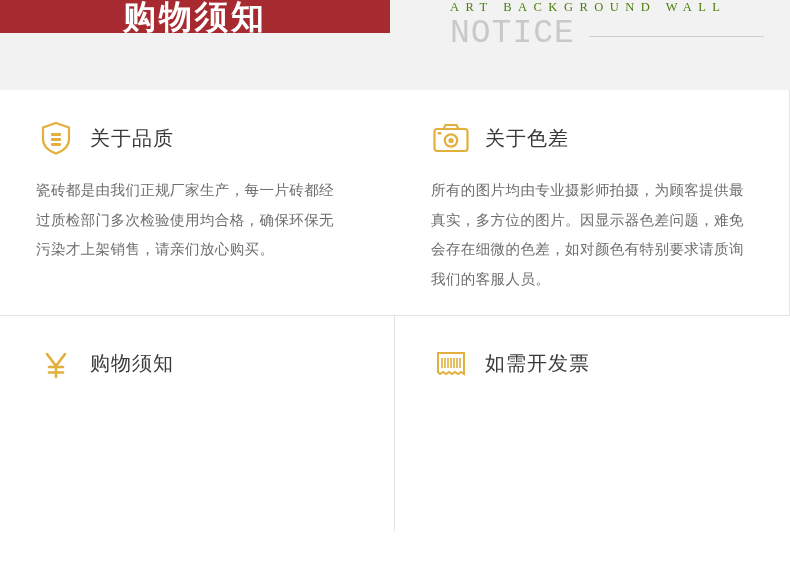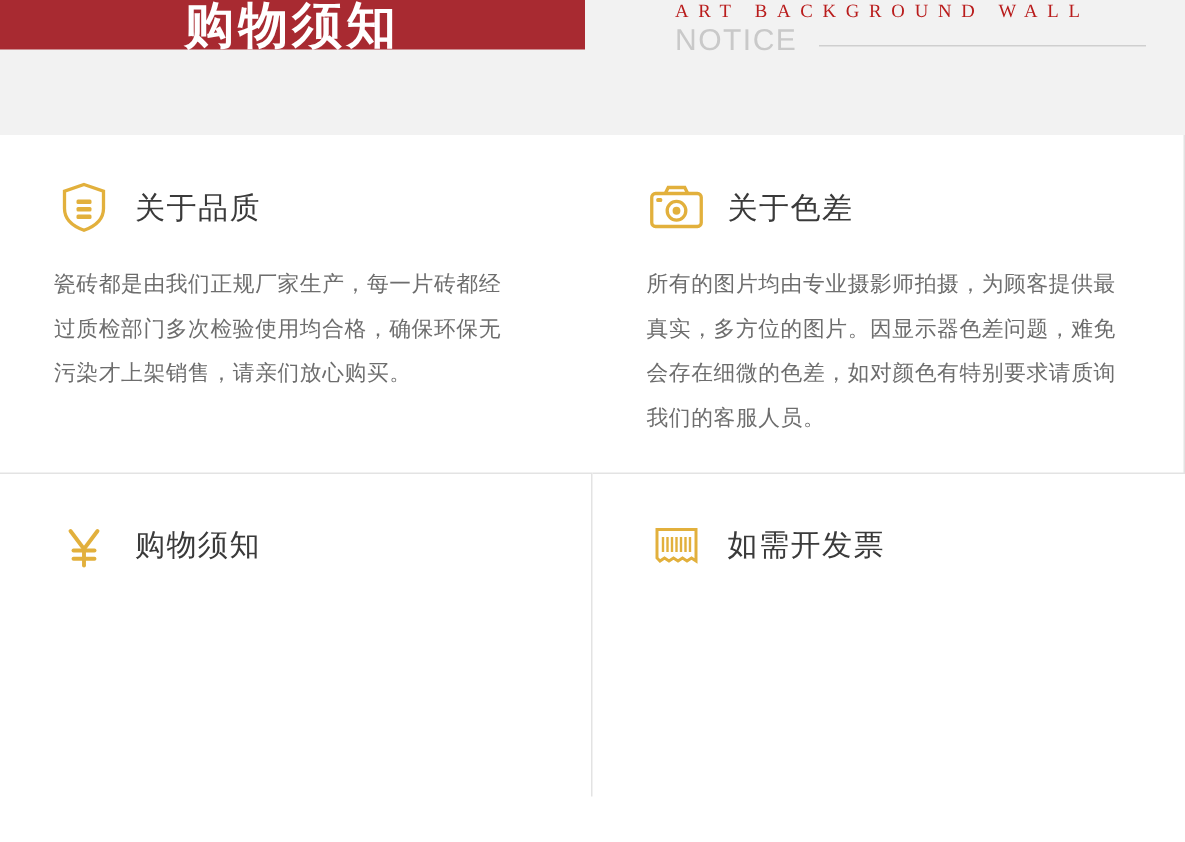--- a/index.html
+++ b/index.html
@@ -48,35 +48,35 @@
   .header-right {
     flex: 1;
     position: relative;
     background: #f2f2f2;
     padding-left: 32px;
     display: flex;
     flex-direction: column;
     justify-content: center;
   }
   .header-sub {
-    color: #b91c1c;
+    color: #4d7c0f;
     font-size: 12.5px;
     letter-spacing: 6.5px;
     margin-bottom: 2px;
     font-family: "Liberation Serif", serif;
   }
   .header-en-row {
     display: flex;
     align-items: center;
   }
   .header-en {
     color: #c9c9c9;
-    font-size: 20px;
+    font-size: 33px;
     letter-spacing: 1px;
-    font-family: Liberation Sans, sans-serif;
+    font-family: Liberation Mono, monospace;
     line-height: 1;
   }
   .header-rule {
     flex: 1;
     height: 1px;
     background: #cfcfcf;
     margin-left: 14px;
     margin-right: 26px;
     margin-top: 6px;
   }

